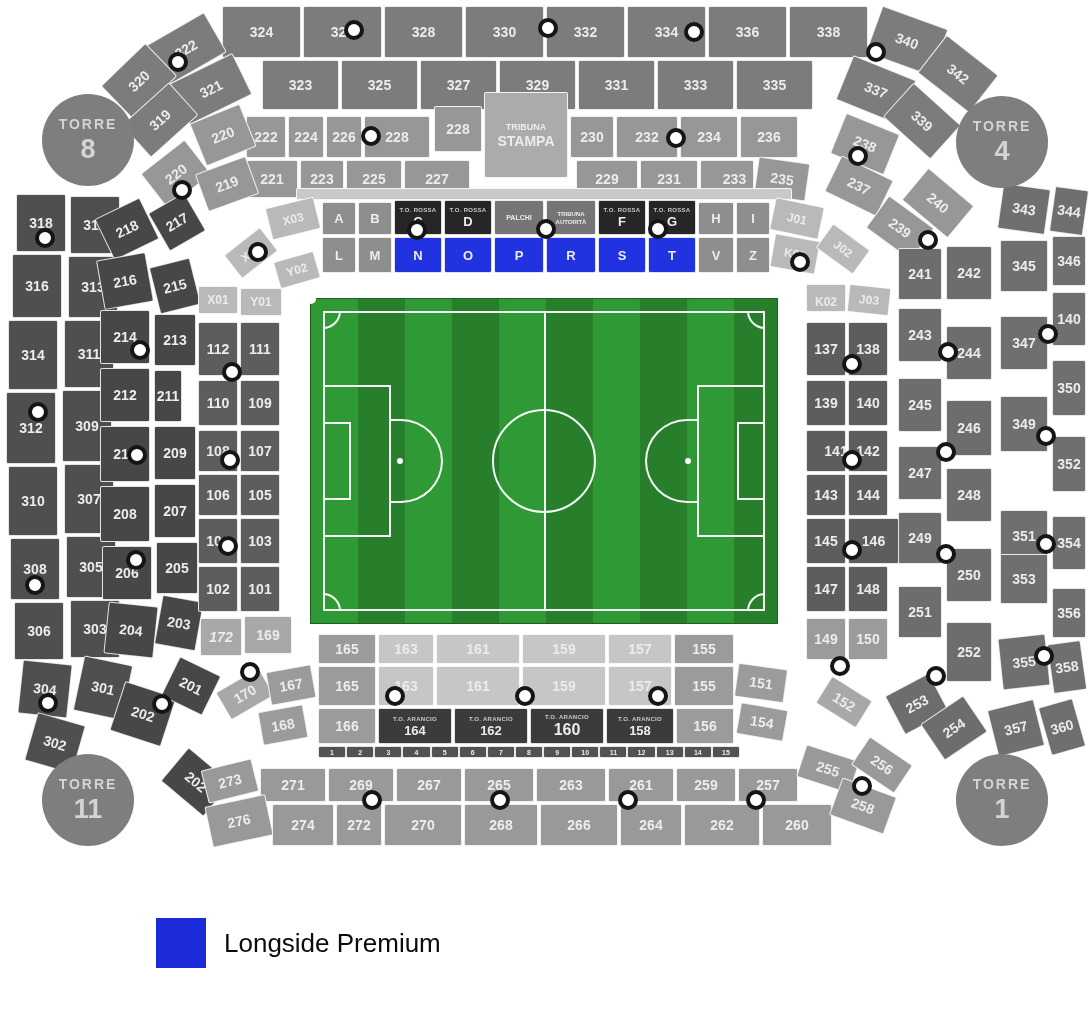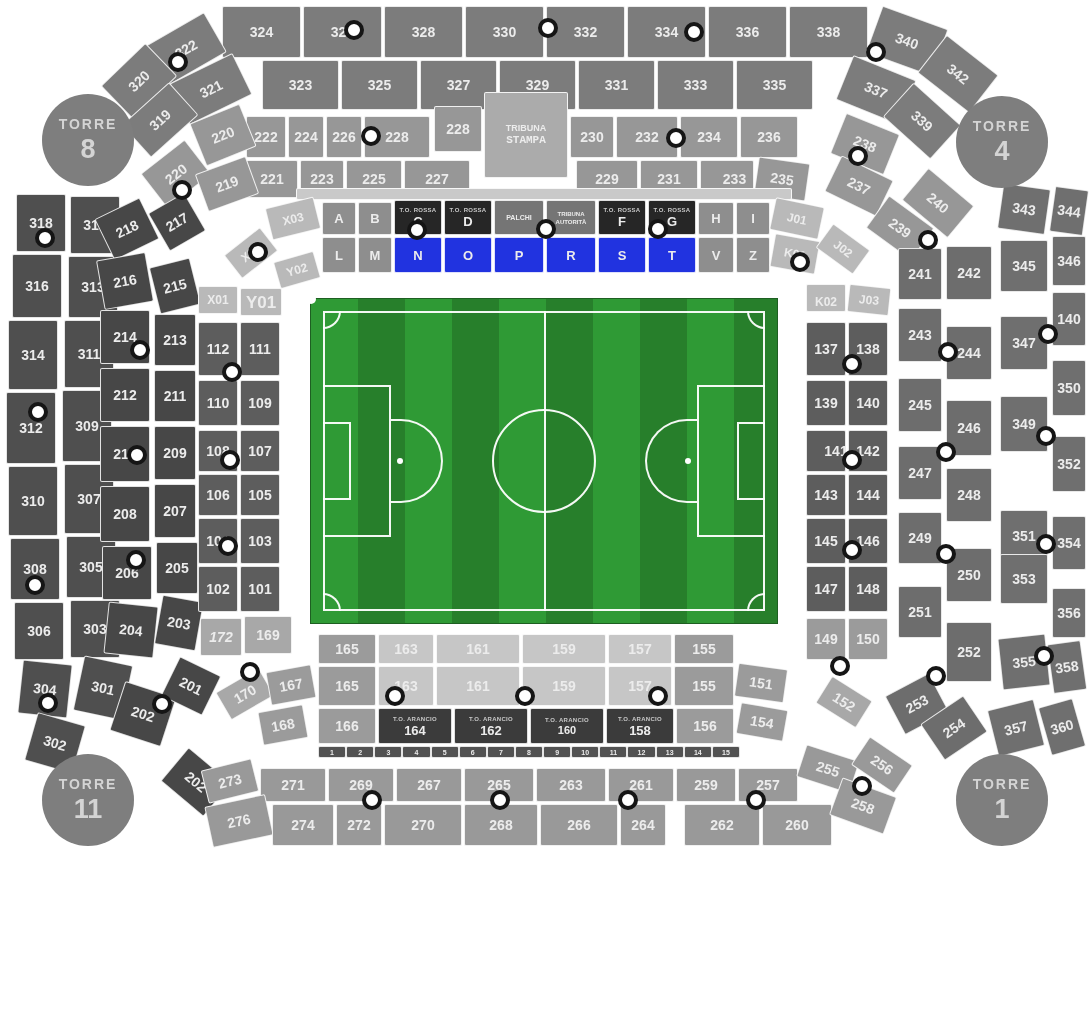--- a/index.html
+++ b/index.html
@@ -86,20 +86,24 @@
     <div id="pl-arc-l"></div>
     <div id="pl-arc-r"></div>
     <div class="pl-spot" style="left:86px"></div>
     <div class="pl-spot" style="right:86px"></div>
     <div class="pl-corner" id="pc-tl"></div>
     <div class="pl-corner" id="pc-tr"></div>
     <div class="pl-corner" id="pc-bl"></div>
     <div class="pl-corner" id="pc-br"></div>
   </div>
 
+  <div id="legend">
+    <div class="sw" style="background: rgb(27, 43, 217);"></div>
+    <div class="lg-label">Longside Premium</div>
+  </div>
 
 <div class="sec c-o" style="left: 222px; top: 6px; width: 79px; height: 52px;">
       <span class="lbl">324</span>
     </div>
     <div class="sec c-o" style="left: 303px; top: 6px; width: 79px; height: 52px;">
       <span class="lbl">326</span>
     </div>
     <div class="sec c-o" style="left: 384px; top: 6px; width: 79px; height: 52px;">
       <span class="lbl">328</span>
     </div>
@@ -275,21 +279,21 @@
       <span class="lbl">226</span>
     </div>
     <div class="sec c-t2" style="left: 364px; top: 116px; width: 66px; height: 42px;">
       <span class="lbl">228</span>
     </div>
     <div class="sec c-t2" style="left: 434px; top: 106px; width: 48px; height: 46px;">
       <span class="lbl">228</span>
     </div>
     <div class="sec c-ts" style="left: 484px; top: 92px; width: 84px; height: 86px;">
       <span class="lbl" style="font-size: 9px;">TRIBUNA</span>
-      <span class="lbl2" style="font-size: 11px; font-family: Liberation Mono, monospace;">STAMPA</span>
+      <span class="lbl2" style="font-size: 14px;">STAMPA</span>
     </div>
     <div class="sec c-t2" style="left: 570px; top: 116px; width: 44px; height: 42px;">
       <span class="lbl">230</span>
     </div>
     <div class="sec c-t2" style="left: 616px; top: 116px; width: 62px; height: 42px;">
       <span class="lbl">232</span>
     </div>
     <div class="sec c-t2" style="left: 680px; top: 116px; width: 58px; height: 42px;">
       <span class="lbl">234</span>
     </div>
@@ -373,21 +377,21 @@
     </div>
     <div class="sec c-d2" style="left: 156px; top: 200px; width: 42px; height: 44px; transform: rotate(-30deg);">
       <span class="lbl">217</span>
     </div>
     <div class="sec c-d2" style="left: 154px; top: 262px; width: 42px; height: 48px; transform: rotate(-14deg);">
       <span class="lbl">215</span>
     </div>
     <div class="sec c-d2" style="left: 154px; top: 314px; width: 42px; height: 52px;">
       <span class="lbl">213</span>
     </div>
-    <div class="sec c-d2" style="left: 154px; top: 370px; width: 42px; height: 52px;">
+    <div class="sec c-d2" style="left: 154px; top: 370px; width: 28px; height: 52px;">
       <span class="lbl">211</span>
     </div>
     <div class="sec c-d2" style="left: 154px; top: 426px; width: 42px; height: 54px;">
       <span class="lbl">209</span>
     </div>
     <div class="sec c-d2" style="left: 154px; top: 484px; width: 42px; height: 54px;">
       <span class="lbl">207</span>
     </div>
     <div class="sec c-d2" style="left: 156px; top: 542px; width: 42px; height: 52px;">
       <span class="lbl">205</span>
@@ -481,21 +485,21 @@
     </div>
     <div class="sec c-b1" style="left: 384px; top: 804px; width: 78px; height: 42px;">
       <span class="lbl">270</span>
     </div>
     <div class="sec c-b1" style="left: 464px; top: 804px; width: 74px; height: 42px;">
       <span class="lbl">268</span>
     </div>
     <div class="sec c-b1" style="left: 540px; top: 804px; width: 78px; height: 42px;">
       <span class="lbl">266</span>
     </div>
-    <div class="sec c-b1" style="left: 620px; top: 804px; width: 46px; height: 42px;">
+    <div class="sec c-b1" style="left: 620px; top: 804px; width: 62px; height: 42px;">
       <span class="lbl">264</span>
     </div>
     <div class="sec c-b1" style="left: 684px; top: 804px; width: 76px; height: 42px;">
       <span class="lbl">262</span>
     </div>
     <div class="sec c-b1" style="left: 762px; top: 804px; width: 70px; height: 42px;">
       <span class="lbl">260</span>
     </div>
     <div class="sec c-b1" style="left: 834px; top: 786px; width: 58px; height: 40px; transform: rotate(20deg);">
       <span class="lbl">258</span>
@@ -581,21 +585,21 @@
     <div class="sec c-l1" style="left: 228px; top: 238px; width: 46px; height: 30px; transform: rotate(-38deg);">
       <span class="lbl" style="font-size: 12px;">X02</span>
     </div>
     <div class="sec c-l1" style="left: 276px; top: 256px; width: 42px; height: 28px; transform: rotate(-16deg);">
       <span class="lbl" style="font-size: 12px;">Y02</span>
     </div>
     <div class="sec c-l1" style="left: 198px; top: 286px; width: 40px; height: 28px;">
       <span class="lbl" style="font-size: 12px;">X01</span>
     </div>
     <div class="sec c-l1" style="left: 240px; top: 288px; width: 42px; height: 28px;">
-      <span class="lbl" style="font-size: 17px;">Y01</span>
+      <span class="lbl" style="font-size: 12px;">Y01</span>
     </div>
     <div class="sec c-l1" style="left: 820px; top: 234px; width: 46px; height: 30px; transform: rotate(36deg);">
       <span class="lbl" style="font-size: 12px;">J02</span>
     </div>
     <div class="sec c-l1" style="left: 806px; top: 284px; width: 40px; height: 28px;">
       <span class="lbl" style="font-size: 12px; margin-top: 8px;">K02</span>
     </div>
     <div class="sec c-l1" style="left: 848px; top: 286px; width: 42px; height: 28px; transform: rotate(6deg);">
       <span class="lbl" style="font-size: 12px;">J03</span>
     </div>
@@ -655,21 +659,21 @@
     </div>
     <div class="sec c-i1" style="left: 806px; top: 474px; width: 40px; height: 42px;">
       <span class="lbl">143</span>
     </div>
     <div class="sec c-i1" style="left: 848px; top: 474px; width: 40px; height: 42px;">
       <span class="lbl">144</span>
     </div>
     <div class="sec c-i1" style="left: 806px; top: 518px; width: 40px; height: 46px;">
       <span class="lbl">145</span>
     </div>
-    <div class="sec c-i1" style="left: 848px; top: 518px; width: 40px; height: 46px;">
+    <div class="sec c-i1" style="left: 848px; top: 518px; width: 51px; height: 46px;">
       <span class="lbl">146</span>
     </div>
     <div class="sec c-i1" style="left: 806px; top: 566px; width: 40px; height: 46px;">
       <span class="lbl">147</span>
     </div>
     <div class="sec c-i1" style="left: 848px; top: 566px; width: 40px; height: 46px;">
       <span class="lbl">148</span>
     </div>
     <div class="sec c-m2" style="left: 806px; top: 618px; width: 40px; height: 42px;">
       <span class="lbl">149</span>
@@ -743,21 +747,21 @@
     <div class="sec c-ar" style="left: 378px; top: 708px; width: 74px; height: 36px;">
       <span class="cap">T.O. ARANCIO</span>
       <span class="lbl" style="font-size: 13px;">164</span>
     </div>
     <div class="sec c-ar" style="left: 454px; top: 708px; width: 74px; height: 36px;">
       <span class="cap">T.O. ARANCIO</span>
       <span class="lbl" style="font-size: 13px;">162</span>
     </div>
     <div class="sec c-ar" style="left: 530px; top: 708px; width: 74px; height: 36px;">
       <span class="cap">T.O. ARANCIO</span>
-      <span class="lbl" style="font-size: 11px;">160</span>
+      <span class="lbl" style="font-size: 16px;">160</span>
     </div>
     <div class="sec c-ar" style="left: 606px; top: 708px; width: 68px; height: 36px;">
       <span class="cap">T.O. ARANCIO</span>
       <span class="lbl" style="font-size: 13px;">158</span>
     </div>
     <div class="sec c-m2" style="left: 676px; top: 708px; width: 58px; height: 36px;">
       <span class="lbl">156</span>
     </div>
     <div class="sec c-st" style="left: 318px; top: 746px; width: 28.1333px; height: 12px;">
       <span class="lbl" style="font-size: 7px;">1</span>

